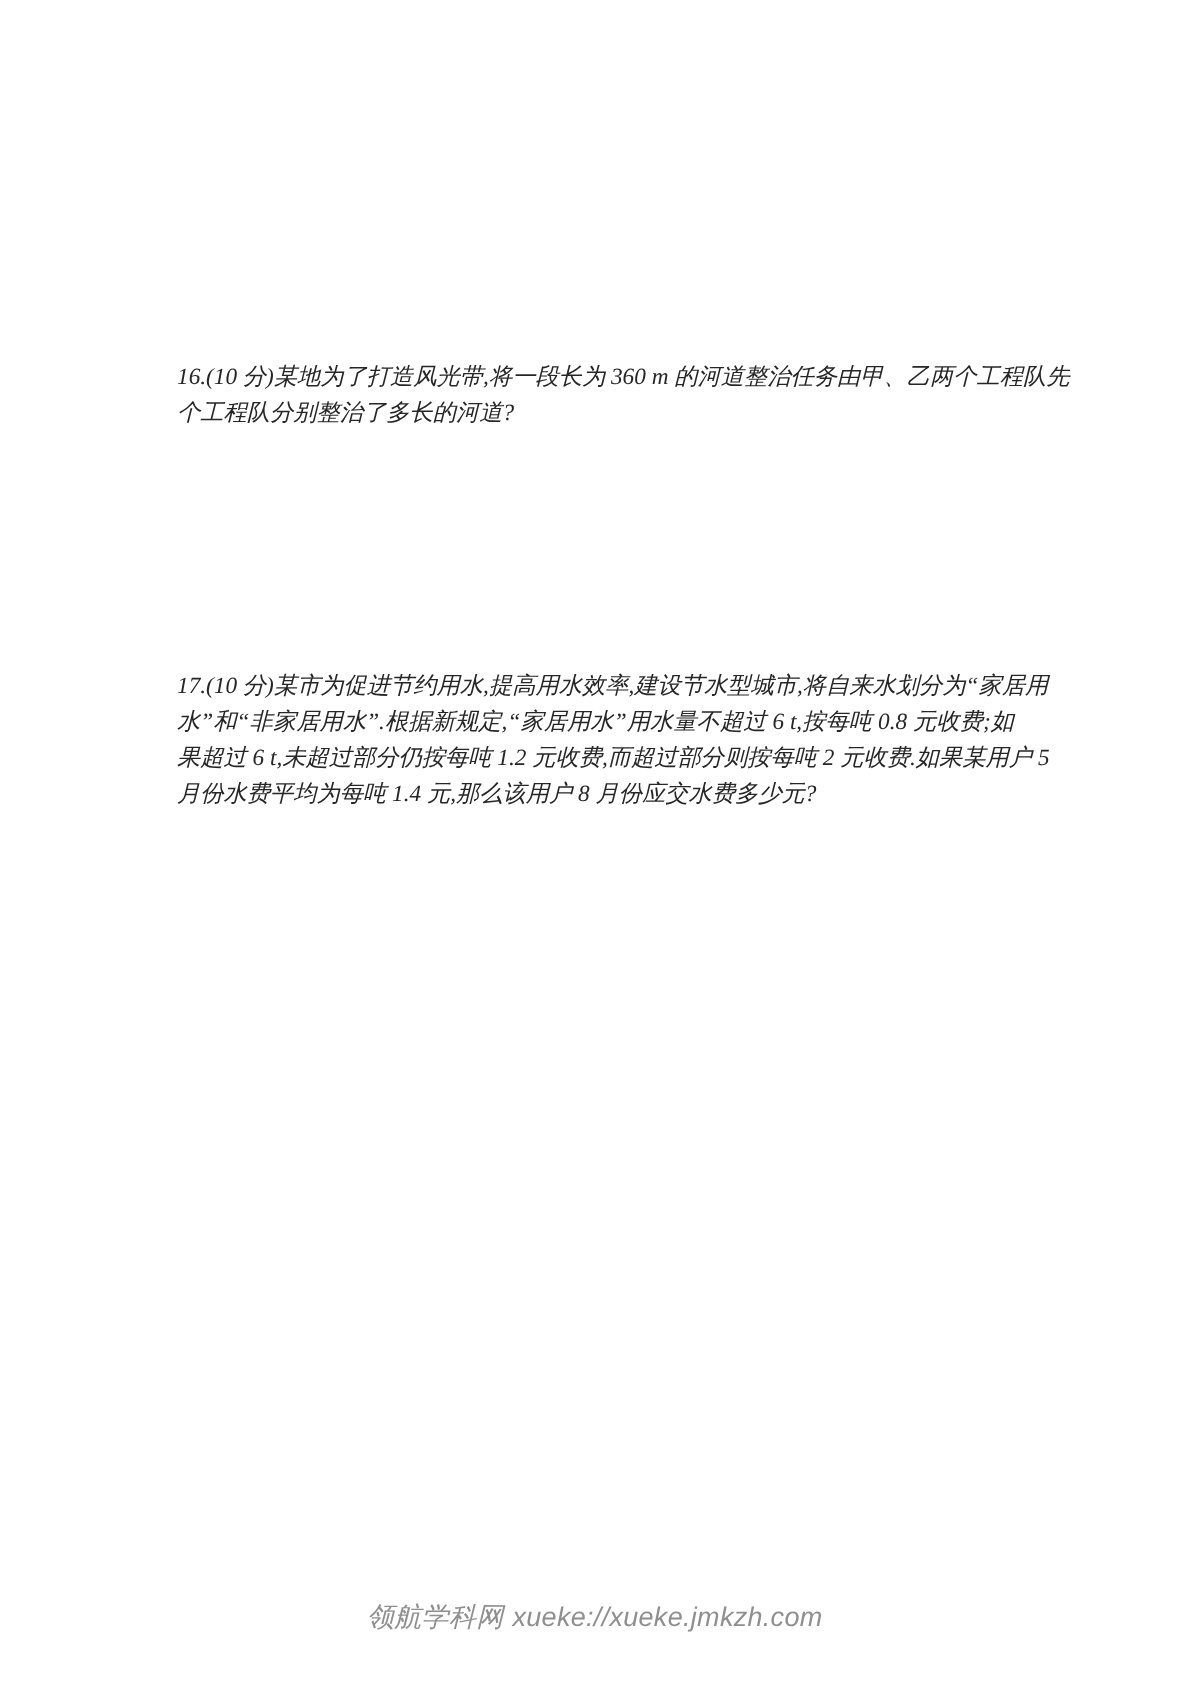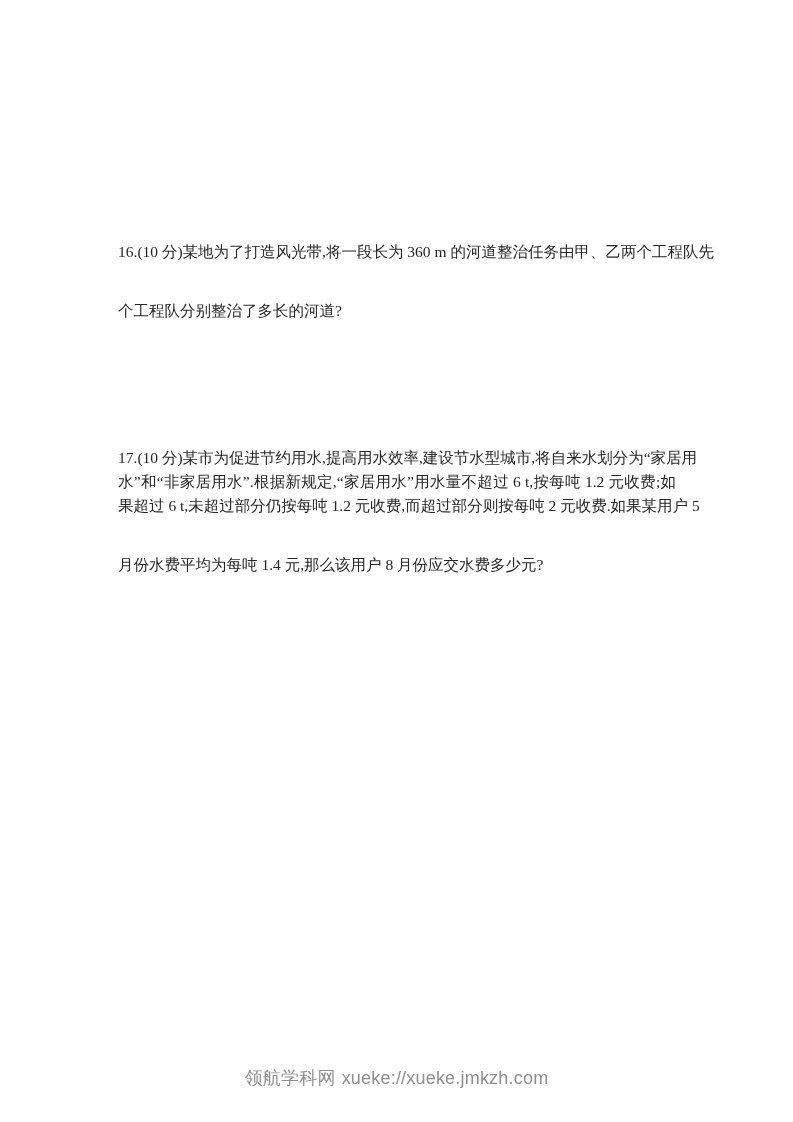--- a/index.html
+++ b/index.html
@@ -7,41 +7,41 @@
     padding: 0;
     background: #ffffff;
   }
   .page {
     position: relative;
     width: 793px;
     height: 1122px;
     background: #ffffff;
     overflow: hidden;
     font-family: "Liberation Serif", "DejaVu Serif", serif;
+    font-style: italic;
   }
   .question {
     position: absolute;
     left: 118px;
     width: 558px;
     color: #262626;
     font-size: 15.5px;
     line-height: 24px;
   }
   .question-16 { top: 240px; }
   .question-17 { top: 446px; }
   .qline {
     display: block;
     white-space: nowrap;
     text-align: justify;
     text-align-last: justify;
   }
   .qline.last {
     text-align: left;
     text-align-last: left;
-    margin-top: 35px;
   }
   .answer-space {
     position: absolute;
     left: 118px;
     width: 558px;
     background: transparent;
   }
   .answer-space-16 { top: 315px; height: 145px; }
   .answer-space-17 { top: 565px; height: 470px; }
   .footer {
@@ -65,21 +65,21 @@
 
   <div class="question question-16">
     <span class="qline">16.(10 分)某地为了打造风光带,将一段长为 360 m 的河道整治任务由甲、乙两个工程队先</span>
     <span class="qline last">个工程队分别整治了多长的河道?</span>
   </div>
 
   <div class="answer-space answer-space-16"></div>
 
   <div class="question question-17">
     <span class="qline">17.(10 分)某市为促进节约用水,提高用水效率,建设节水型城市,将自来水划分为“家居用</span>
-    <span class="qline">水”和“非家居用水”.根据新规定,“家居用水”用水量不超过 6 t,按每吨 1.2 元收费;如</span>
+    <span class="qline">水”和“非家居用水”.根据新规定,“家居用水”用水量不超过 6 t,按每吨 0.8 元收费;如</span>
     <span class="qline">果超过 6 t,未超过部分仍按每吨 1.2 元收费,而超过部分则按每吨 2 元收费.如果某用户 5</span>
     <span class="qline last">月份水费平均为每吨 1.4 元,那么该用户 8 月份应交水费多少元?</span>
   </div>
 
   <div class="answer-space answer-space-17"></div>
 
   <div class="footer">
     <span class="site-name">领航学科网</span><span class="site-url">xueke://xueke.jmkzh.com</span>
   </div>
 

